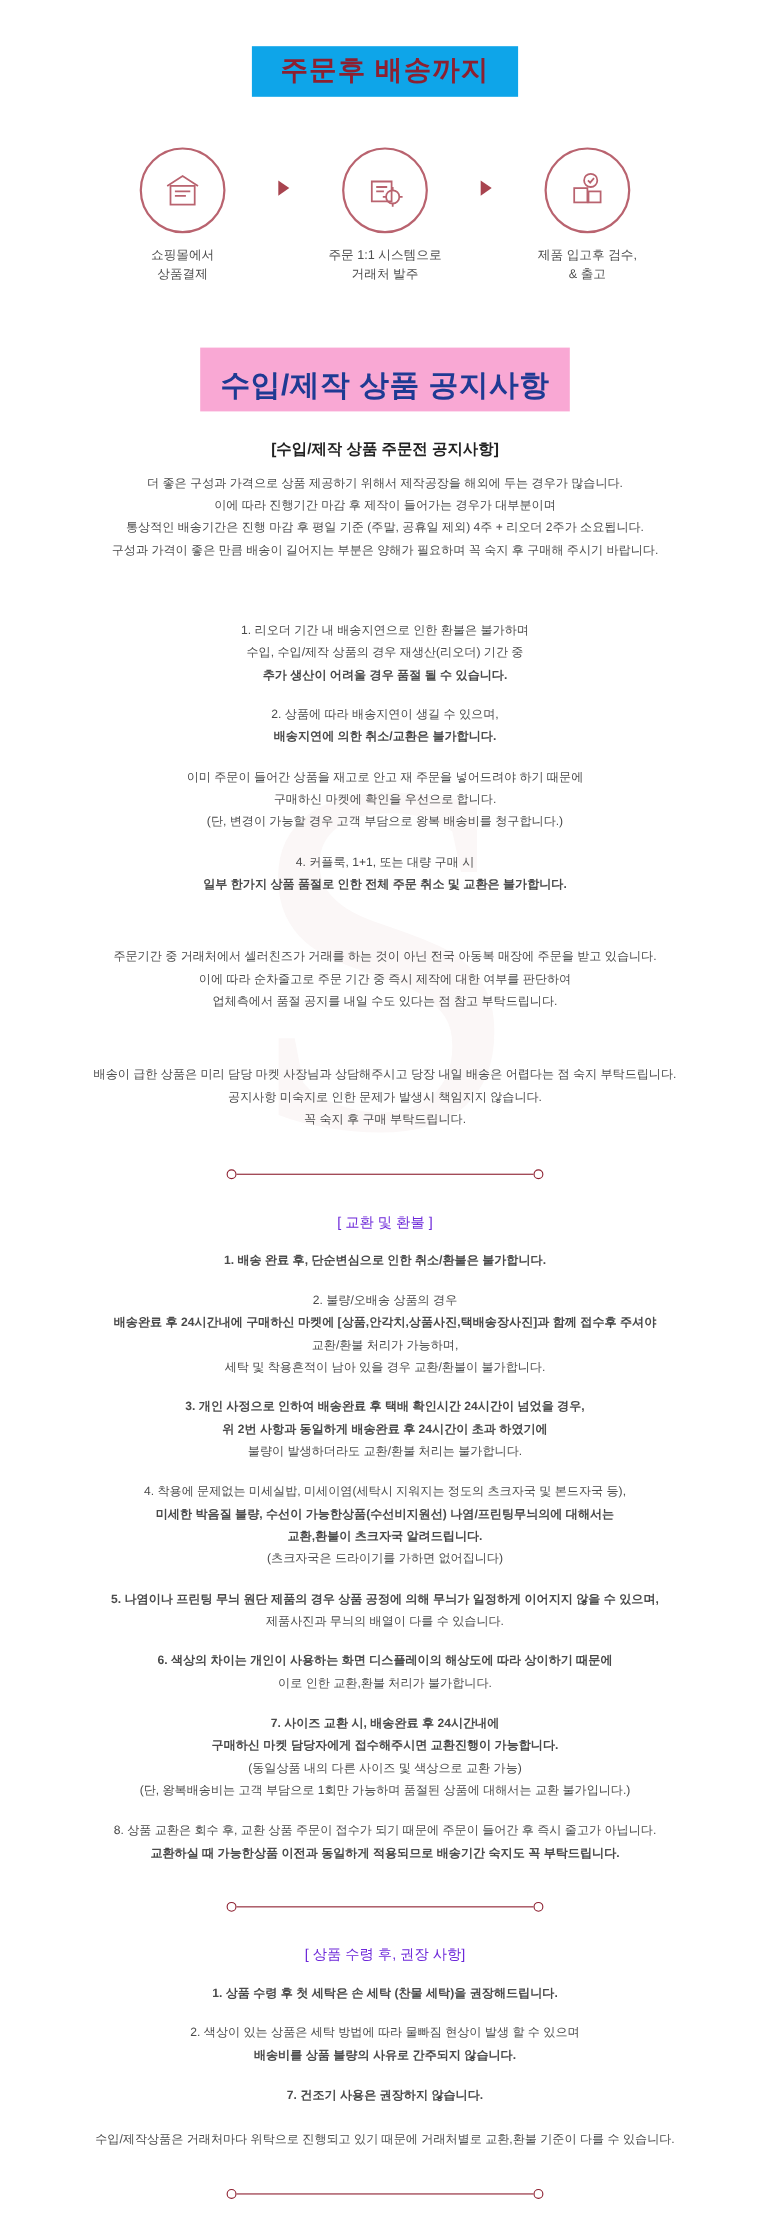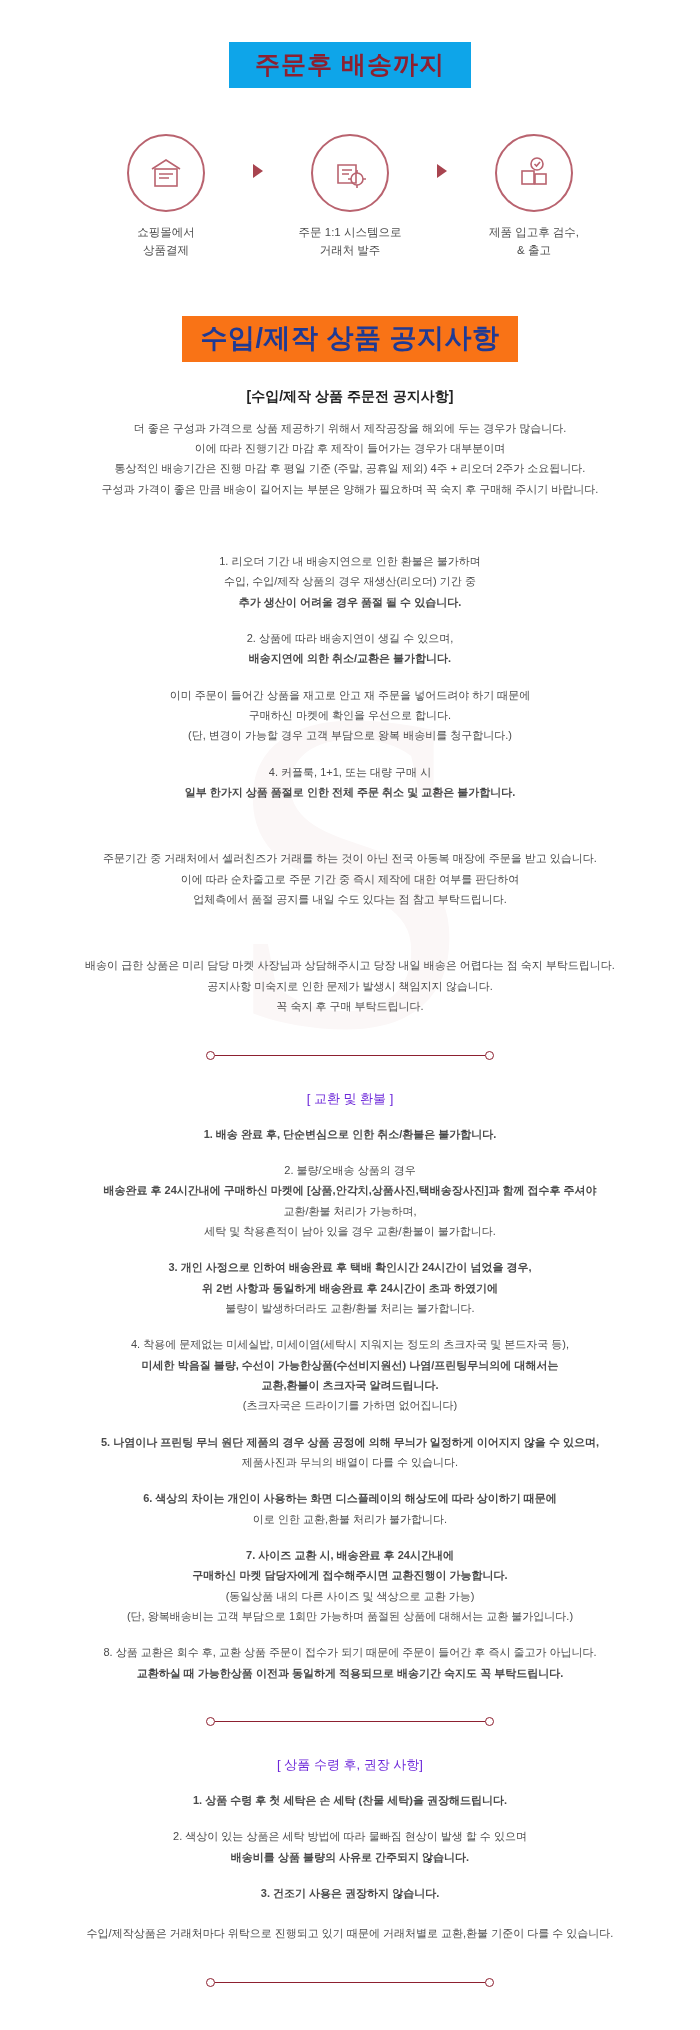--- a/index.html
+++ b/index.html
@@ -99,22 +99,22 @@
     border-bottom: 7px solid transparent;
   }
 
   
   .title2-wrap {
     text-align: center;
     margin-top: 56px;
   }
   .title2 {
     display: inline-block;
-    background: #f97316;
-    padding: 4px 18px 6px 18px;
+    background: #f9a8d4;
+    padding: 16px 18px 6px 18px;
   }
   .title2-text {
     font-size: 27px;
     font-weight: bold;
     color: #1f3a93;
     letter-spacing: 0.5px;
   }
 
   
   .block {
@@ -351,21 +351,21 @@
       <div class="section-head">[ 상품 수령 후, 권장 사항]</div>
       <div id="care-items">
           <div class="item">
             <div class="l red">1. 상품 수령 후 첫 세탁은 손 세탁 (찬물 세탁)을 권장해드립니다.</div>
           </div>
           <div class="item">
             <div class="l">2. 색상이 있는 상품은 세탁 방법에 따라 물빠짐 현상이 발생 할 수 있으며</div>
             <div class="l red">배송비를 상품 불량의 사유로 간주되지 않습니다.</div>
           </div>
           <div class="item">
-            <div class="l red">3. 건조기 사용은 권장하지 않습니다.</div>
+            <div class="l red">7. 건조기 사용은 권장하지 않습니다.</div>
           </div>
         </div>
       <div class="gap-md"></div>
       <div class="p">수입/제작상품은 거래처마다 위탁으로 진행되고 있기 때문에 거래처별로 교환,환불 기준이 다를 수 있습니다.</div>
     </div>
 
     <div class="divider">
       <span class="dot"></span>
       <span class="line"></span>
       <span class="dot"></span>

